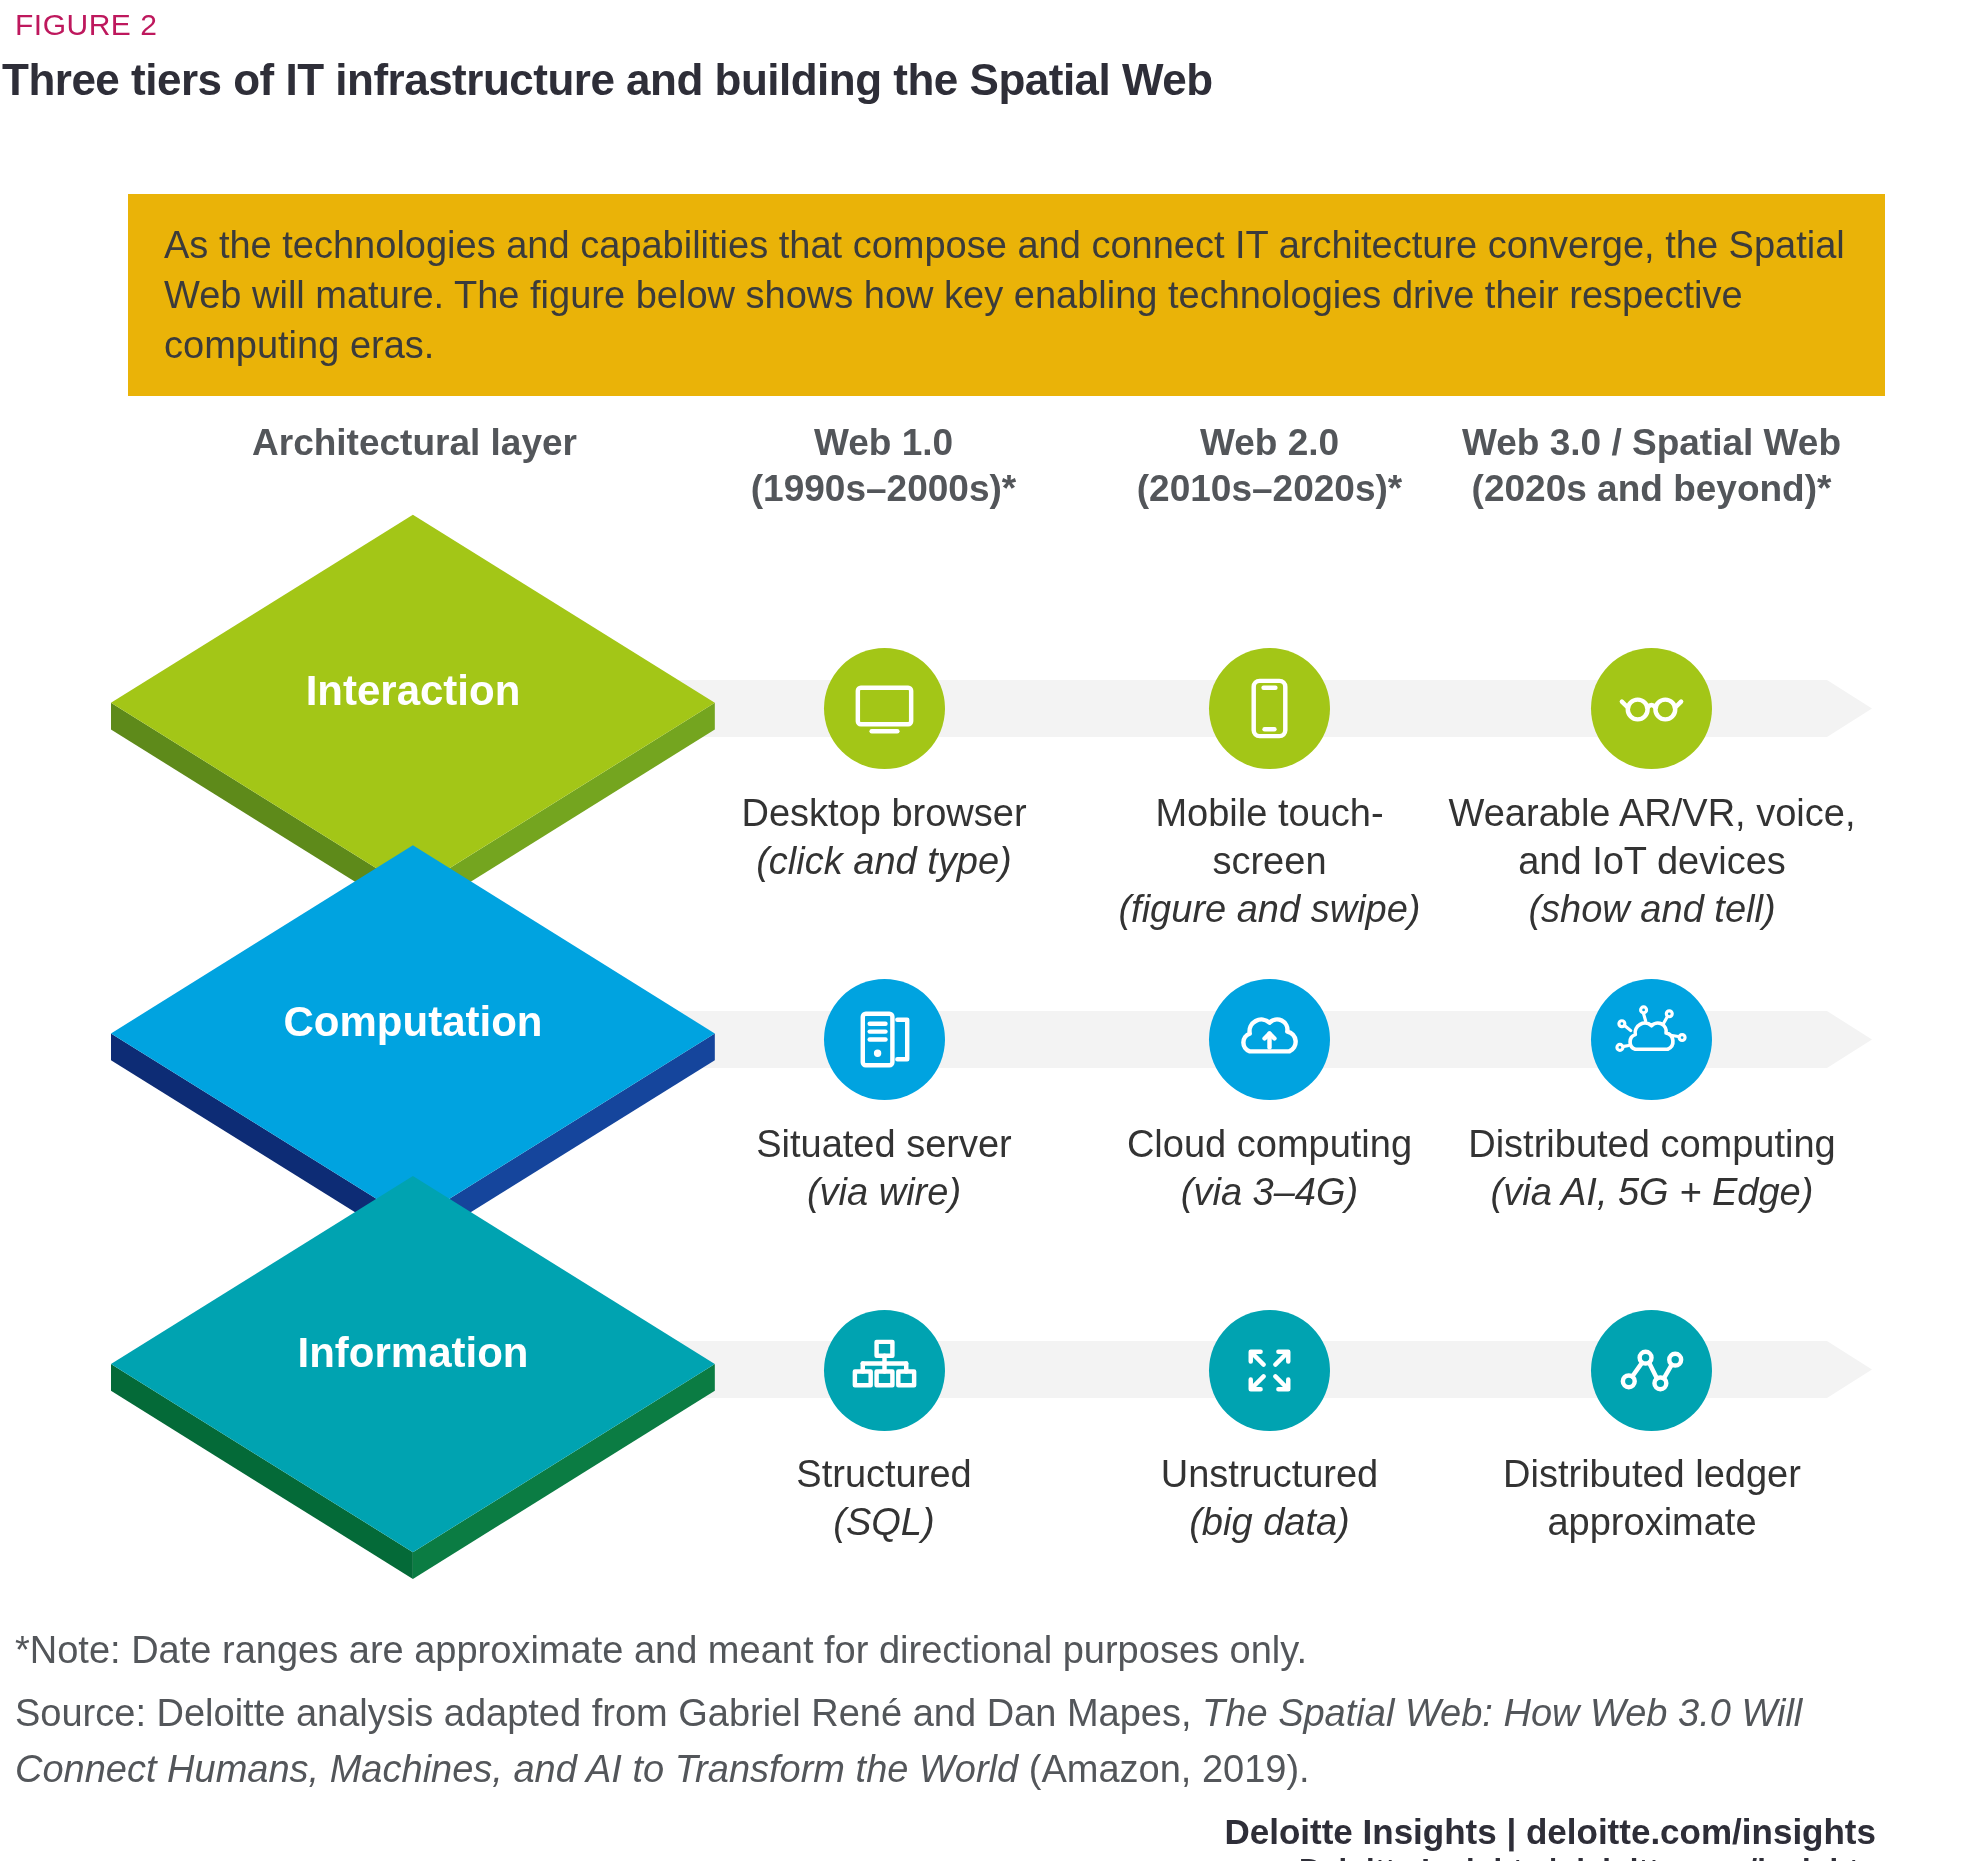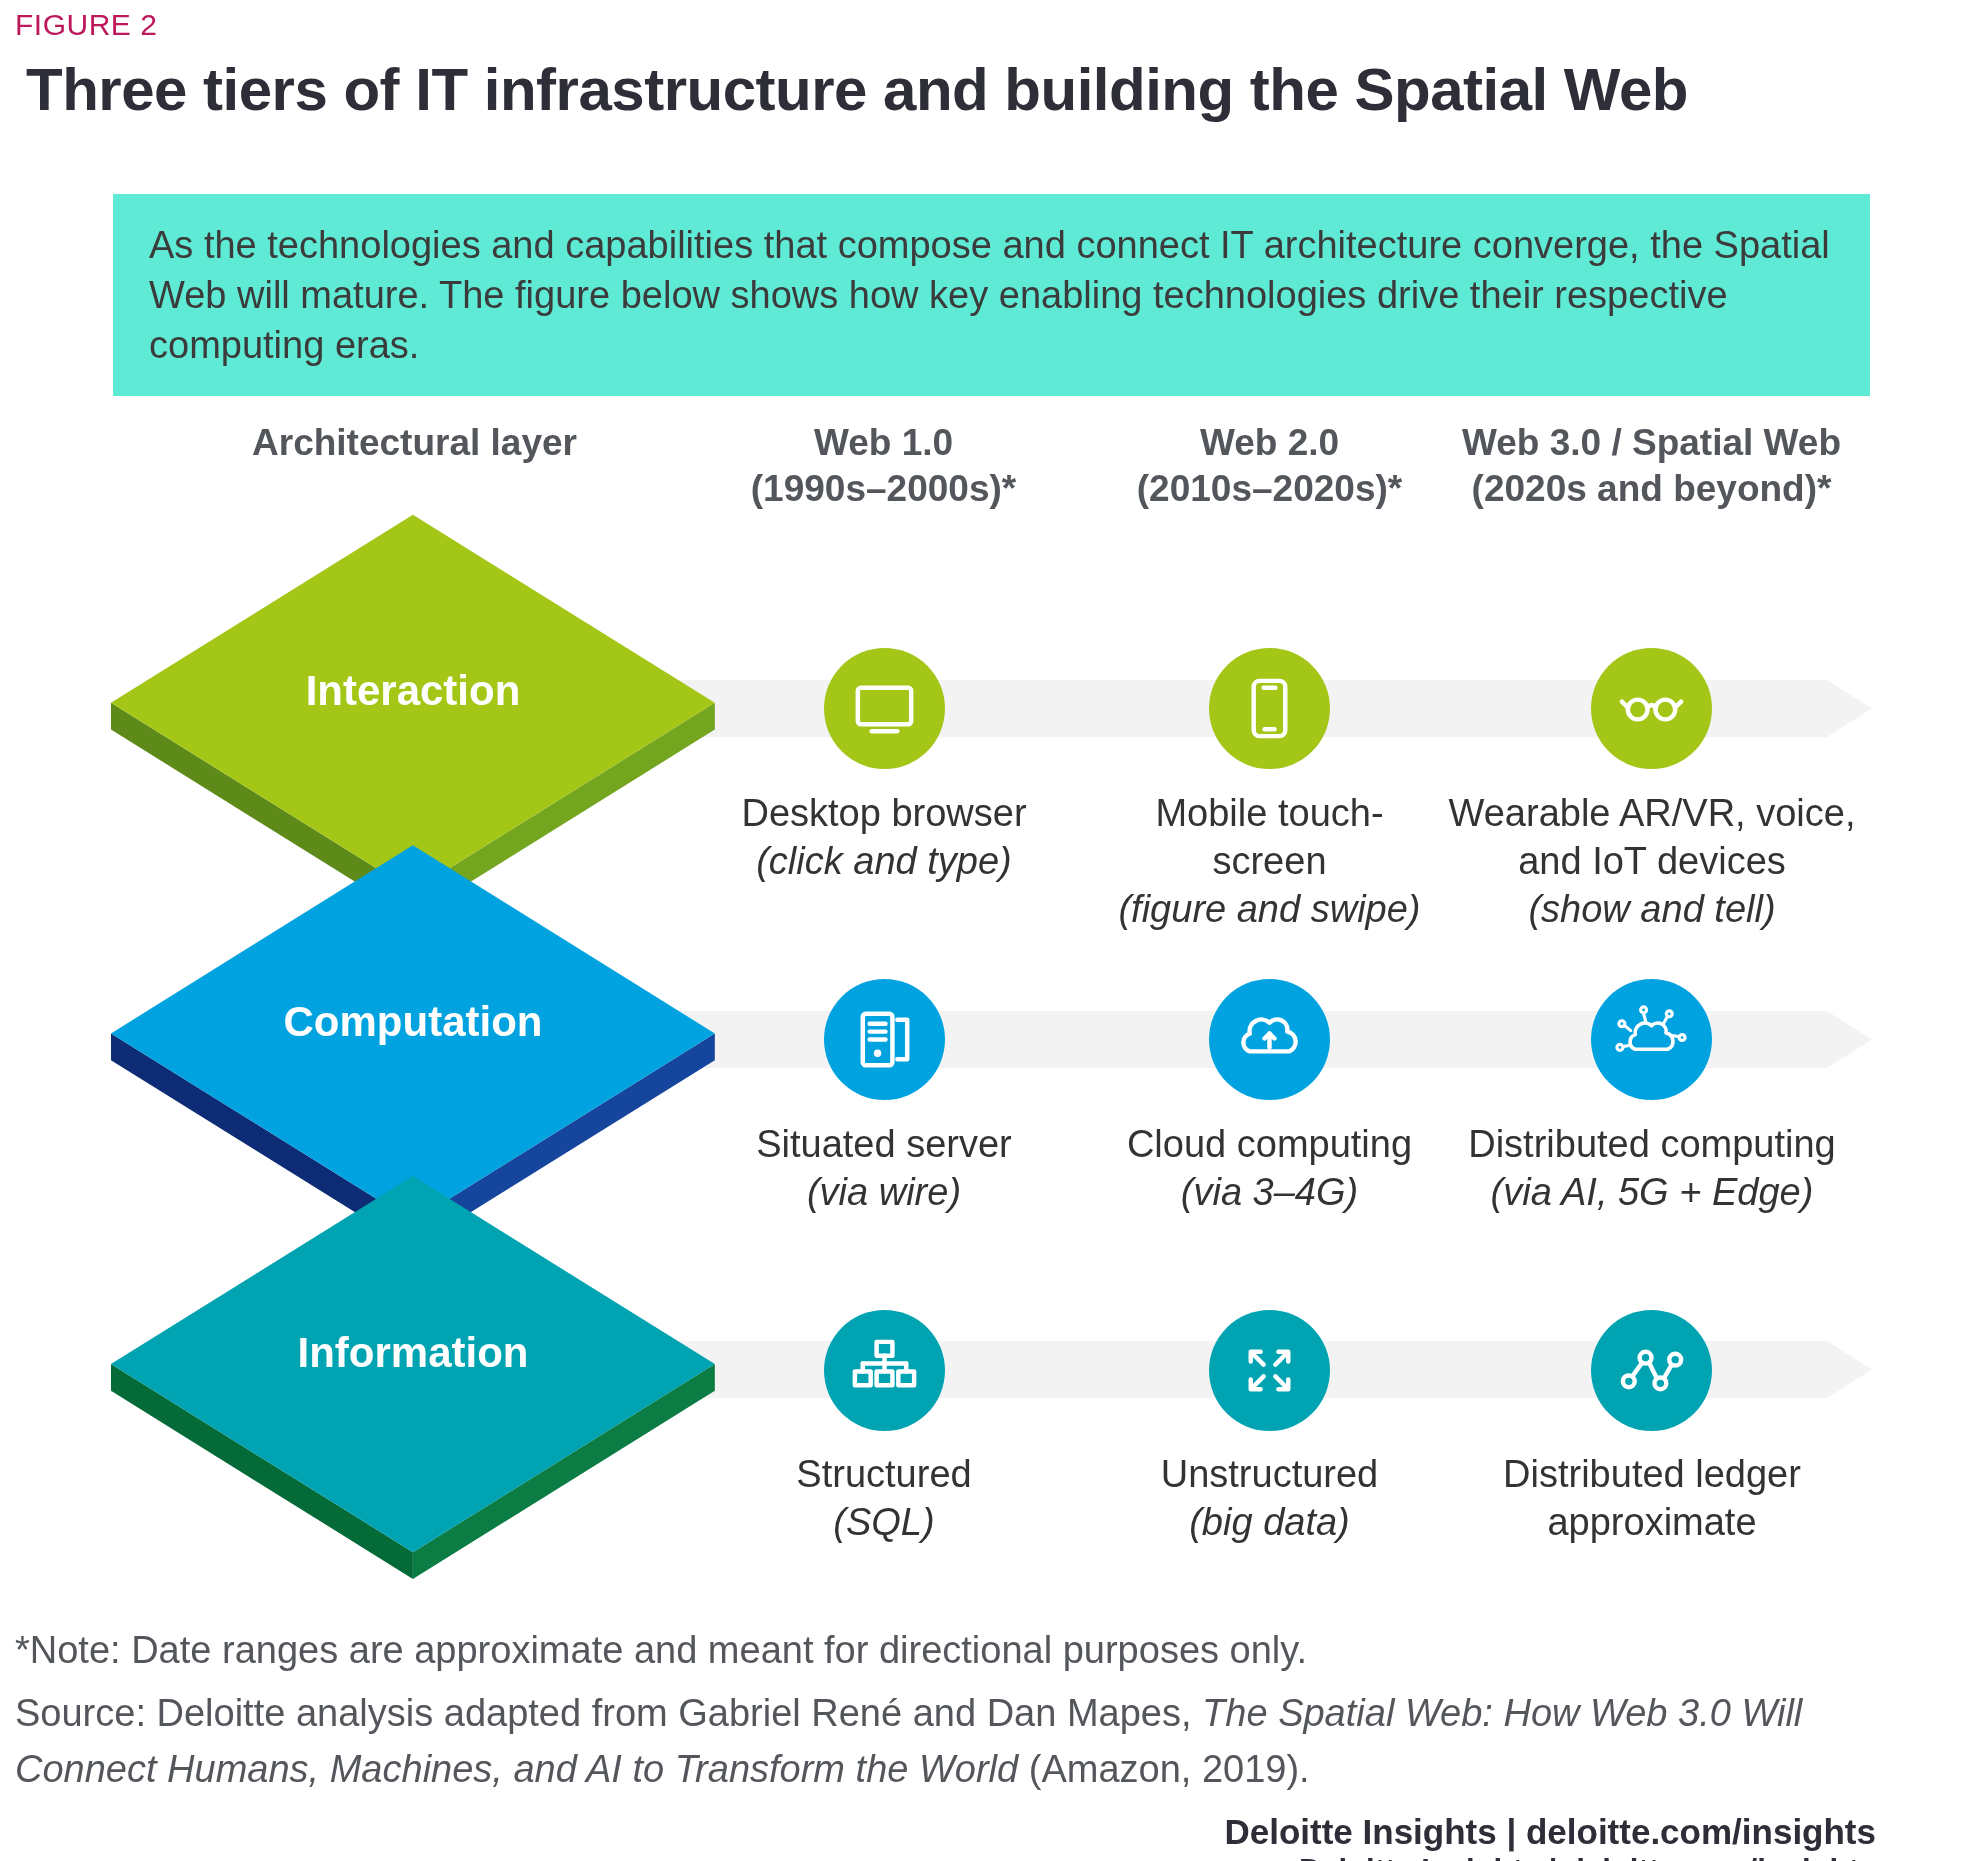--- a/index.html
+++ b/index.html
@@ -1,22 +1,22 @@
 <!DOCTYPE html>
 <html><head>
 <meta charset="utf-8">
 <style>
   html,body{margin:0;padding:0;background:#fff;}
   body{font-family:"Liberation Sans",sans-serif;color:#2E2E38;}
   .canvas{position:relative;width:1980px;height:1861px;background:#fff;overflow:hidden;}
 
   .eyebrow{position:absolute;left:15px;top:8px;font-size:30px;color:#be185d;letter-spacing:0.5px;}
-  .title{position:absolute;left:26px;top:55px;margin:0;font-size:60px;font-weight:bold;color:#2E2E38;letter-spacing:-0.5px;}
-
-  .intro{position:absolute;left:113px;top:194px;width:1685px;background:#5eead4;color:#3B3B3B;
+  .title{position:absolute;left:2px;top:55px;margin:0;font-size:44px;font-weight:bold;color:#2E2E38;letter-spacing:-0.5px;}
+
+  .intro{position:absolute;left:128px;top:194px;width:1685px;background:#eab308;color:#3B3B3B;
          font-size:38px;line-height:1.32;padding:26px 36px;}
 
   .hdr{position:absolute;top:420px;width:475px;text-align:center;font-weight:bold;color:#53565A;
        font-size:37px;line-height:1.25;}
   .hdr-layer{left:177px;text-align:center;}
   .hdr-1{left:646px;} .hdr-2{left:1032px;} .hdr-3{left:1414px;}
 
   .band{position:absolute;left:535px;width:1337px;height:57px;background:#F3F3F3;z-index:1;
         clip-path:polygon(0 0,calc(100% - 45px) 0,100% 50%,calc(100% - 45px) 100%,0 100%);}
   .band-1{top:680px;} .band-2{top:1011px;} .band-3{top:1341px;}

